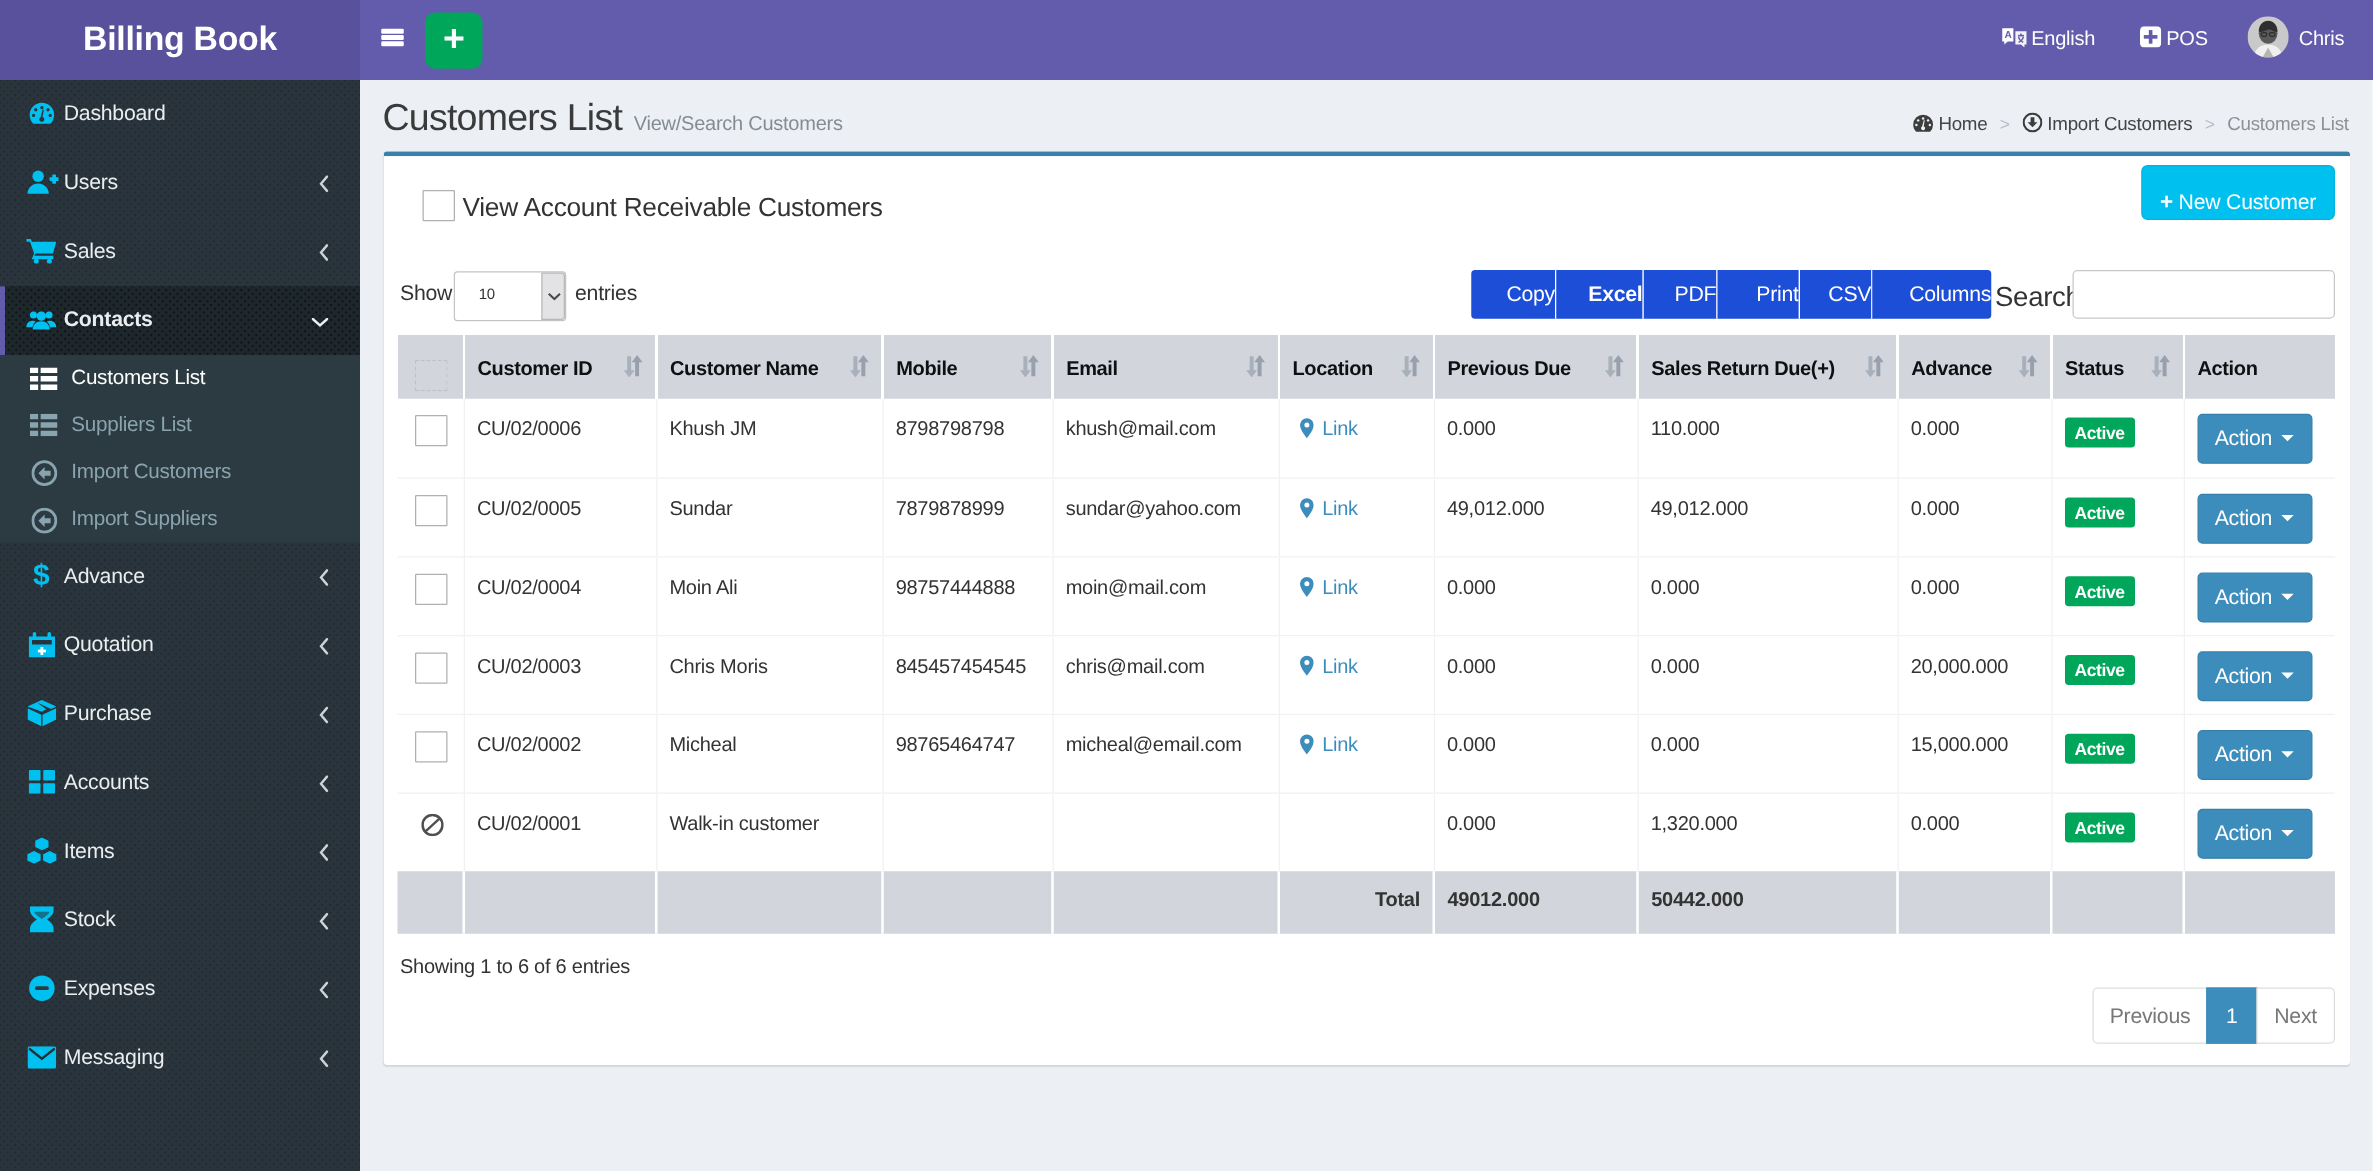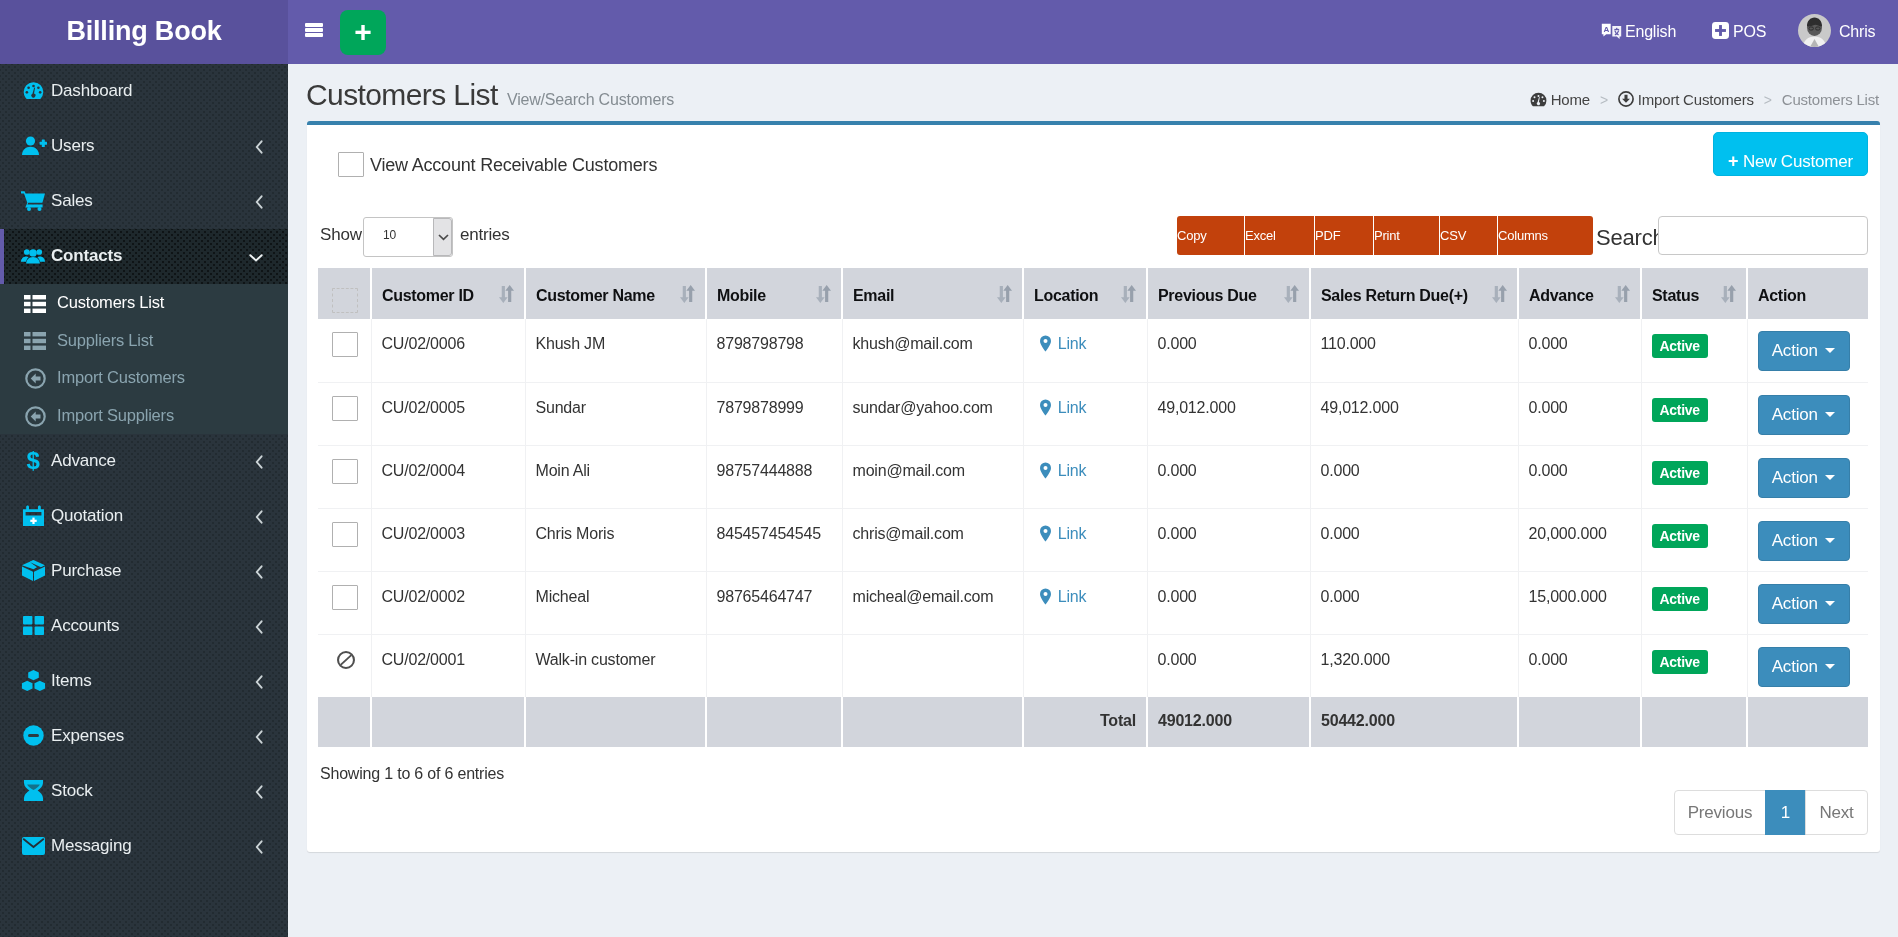--- a/index.html
+++ b/index.html
@@ -41,31 +41,31 @@
 .cheader .sub { position:absolute; left:219px; top:27px; font-size:16px; color:#848c92; }
 .breadcrumb { position:absolute; right:19px; top:27px; font-size:15px; color:#444; }
 .breadcrumb .grey { color:#8d9196; }
 .breadcrumb .sep { color:#b6bcc2; padding:0 6px; font-size:14px; }
 
 .panel { position:absolute; left:19px; top:57px; width:1573px; background:#fff; border-top:4px solid #3781ad; border-radius:3px; box-shadow:0 1px 1px rgba(0,0,0,0.1); height:731px; }
 
 .chkrow { position:absolute; left:31px; top:27px; height:25px; }
 .chk { display:inline-block; width:26px; height:25px; background:#fff; border:1px solid #b0b0b0; border-radius:1px; }
 .chkrow .chk { position:absolute; left:0; top:0; }
-.chklabel { position:absolute; left:32px; top:3px; font-size:18px; color:#333; white-space:nowrap; }
+.chklabel { position:absolute; left:32px; top:3px; font-size:21px; color:#333; white-space:nowrap; }
 .newcust { position:absolute; right:12px; top:7px; width:155px; height:44px; background:#00c0ef; border:1px solid #00b3e0; color:#fff; border-radius:5px; font-size:17px; text-align:center; line-height:56px; }
 
 .showlbl { position:absolute; left:13px; top:100px; font-size:17px; }
 .lenselect { position:absolute; left:56px; top:92px; width:90px; height:40px; border:1px solid #c4c4c4; border-radius:3px; background:#fff; font-size:12px; }
 .lenselect .val { position:absolute; left:19px; top:10px; }
 .arrowbox { position:absolute; right:0px; top:0px; bottom:0px; width:19px; background:#e3e3e5; border:1px solid #b8b8ba; border-radius:0 3px 3px 0; }
 .arrowbox svg { position:absolute; left:4px; top:15px; }
 .entries { position:absolute; left:153px; top:100px; font-size:17px; }
 .btngroup { position:absolute; left:870px; top:91px; height:39px; white-space:nowrap; font-size:0; }
-.dtbtn { display:inline-block; height:39px; background:#c2410c; color:#fff; font-size:13px; text-align:left; line-height:39px; vertical-align:top; border-left:1px solid #fff; }
+.dtbtn { display:inline-block; height:39px; background:#1d4ed8; color:#fff; font-size:17px; text-align:right; line-height:39px; vertical-align:top; border-left:1px solid #fff; }
 .dtbtn.first { border-left:none; border-radius:3px 0 0 3px; }
 .dtbtn.last { border-radius:0 3px 3px 0; }
 .searchlbl { position:absolute; left:1289px; top:100px; font-size:22px; }
 .searchbox { position:absolute; left:1351px; top:91px; width:210px; height:39px; border:1px solid #c8c8c8; border-radius:4px; background:#fff; }
 
 
 table.dt { position:absolute; left:11px; top:143px; border-collapse:collapse; table-layout:fixed; width:1550px; font-size:16px; }
 table.dt th { background:#d2d5dc; height:51px; font-weight:bold; color:#0f1012; text-align:left; padding:5px 0 0 10px; border-left:2px solid #fff; position:relative; font-size:16px; letter-spacing:-0.3px; }
 table.dt th.nb { border-left:none; }
 table.dt th .sort { position:absolute; right:8px; top:16px; }
@@ -237,35 +237,35 @@
               <path d="M6.2 10.7l5.3 2.6v5.1L6.2 21 .9 18.4v-5.1z"></path>
               <path d="M18.8 10.7l5.3 2.6v5.1L18.8 21l-5.3-2.6v-5.1z"></path>
             </g>
           </svg></span>
         <span class="mtext">Items</span>
         <span class="chev"><svg width="8" height="14" viewBox="0 0 8 14">
             <path d="M6.6 1.3 1.8 7l4.8 5.7" stroke="#ccd4d7" stroke-width="1.9" fill="none" stroke-linecap="round"></path>
           </svg></span>
       </li>
     <li>
+        <span class="mi"><svg width="19" height="21" viewBox="0 0 19 21">
+            <path fill="#00c0ef" d="M0 0h19v3.1c0 3-2.7 5.6-5.4 7.4 2.7 1.8 5.4 4.4 5.4 7.4V21H0v-3.1c0-3 2.7-5.6 5.4-7.4C2.7 8.7 0 6.1 0 3.1z"></path>
+            <path fill="#252f37" d="M3.2 4.4h12.6c-.7 1.9-3.2 3.8-6.3 5.7-3.1-1.9-5.6-3.8-6.3-5.7z" opacity="0.55"></path>
+          </svg></span>
+        <span class="mtext">Stock</span>
+        <span class="chev"><svg width="8" height="14" viewBox="0 0 8 14">
+            <path d="M6.6 1.3 1.8 7l4.8 5.7" stroke="#ccd4d7" stroke-width="1.9" fill="none" stroke-linecap="round"></path>
+          </svg></span>
+      </li>
+    <li>
         <span class="mi"><svg width="21" height="21" viewBox="0 0 21 21">
             <circle cx="10.5" cy="10.5" r="10.2" fill="#00c0ef"></circle>
             <rect x="5" y="9" width="11" height="3" rx="1.5" fill="#2c3b41"></rect>
           </svg></span>
         <span class="mtext">Expenses</span>
-        <span class="chev"><svg width="8" height="14" viewBox="0 0 8 14">
-            <path d="M6.6 1.3 1.8 7l4.8 5.7" stroke="#ccd4d7" stroke-width="1.9" fill="none" stroke-linecap="round"></path>
-          </svg></span>
-      </li>
-    <li>
-        <span class="mi"><svg width="19" height="21" viewBox="0 0 19 21">
-            <path fill="#00c0ef" d="M0 0h19v3.1c0 3-2.7 5.6-5.4 7.4 2.7 1.8 5.4 4.4 5.4 7.4V21H0v-3.1c0-3 2.7-5.6 5.4-7.4C2.7 8.7 0 6.1 0 3.1z"></path>
-            <path fill="#252f37" d="M3.2 4.4h12.6c-.7 1.9-3.2 3.8-6.3 5.7-3.1-1.9-5.6-3.8-6.3-5.7z" opacity="0.55"></path>
-          </svg></span>
-        <span class="mtext">Stock</span>
         <span class="chev"><svg width="8" height="14" viewBox="0 0 8 14">
             <path d="M6.6 1.3 1.8 7l4.8 5.7" stroke="#ccd4d7" stroke-width="1.9" fill="none" stroke-linecap="round"></path>
           </svg></span>
       </li>
     <li>
         <span class="mi"><svg width="23" height="18" viewBox="0 0 23 18">
             <rect width="23" height="18" rx="2" fill="#00c0ef"></rect>
             <path d="M1.2 1.8 11.5 10 21.8 1.8" stroke="#252f37" stroke-width="1.8" fill="none"></path>
           </svg></span>
         <span class="mtext">Messaging</span>
@@ -343,21 +343,21 @@
     <span class="showlbl">Show</span>
     <span class="lenselect">
         <span class="val">10</span>
         <span class="arrowbox">
           <svg width="11" height="7" viewBox="0 0 11 7">
             <path d="M1 1l4.5 4.3L10 1" stroke="#4a4a4a" stroke-width="1.7" fill="none"></path>
           </svg>
         </span>
       </span>
     <span class="entries">entries</span>
-    <span class="btngroup"><span class="dtbtn first" style="width:67px;">Copy</span><span class="dtbtn" style="width:70px;">Excel</span><span class="dtbtn" style="width:59px;">PDF</span><span class="dtbtn" style="width:66px;">Print</span><span class="dtbtn" style="width:58px;">CSV</span><span class="dtbtn last" style="width:96px;">Columns</span></span>
+    <span class="btngroup"><span class="dtbtn first" style="width:67px;">Copy</span><span class="dtbtn" style="width:70px;font-weight:bold;">Excel</span><span class="dtbtn" style="width:59px;">PDF</span><span class="dtbtn" style="width:66px;">Print</span><span class="dtbtn" style="width:58px;">CSV</span><span class="dtbtn last" style="width:96px;">Columns</span></span>
     <span class="searchlbl">Search:</span>
     <span class="searchbox"></span>
     <table class="dt">
       <colgroup>
           <col style="width:53px">
           <col style="width:154px">
           <col style="width:181px">
           <col style="width:136px">
           <col style="width:181px">
           <col style="width:124px">

